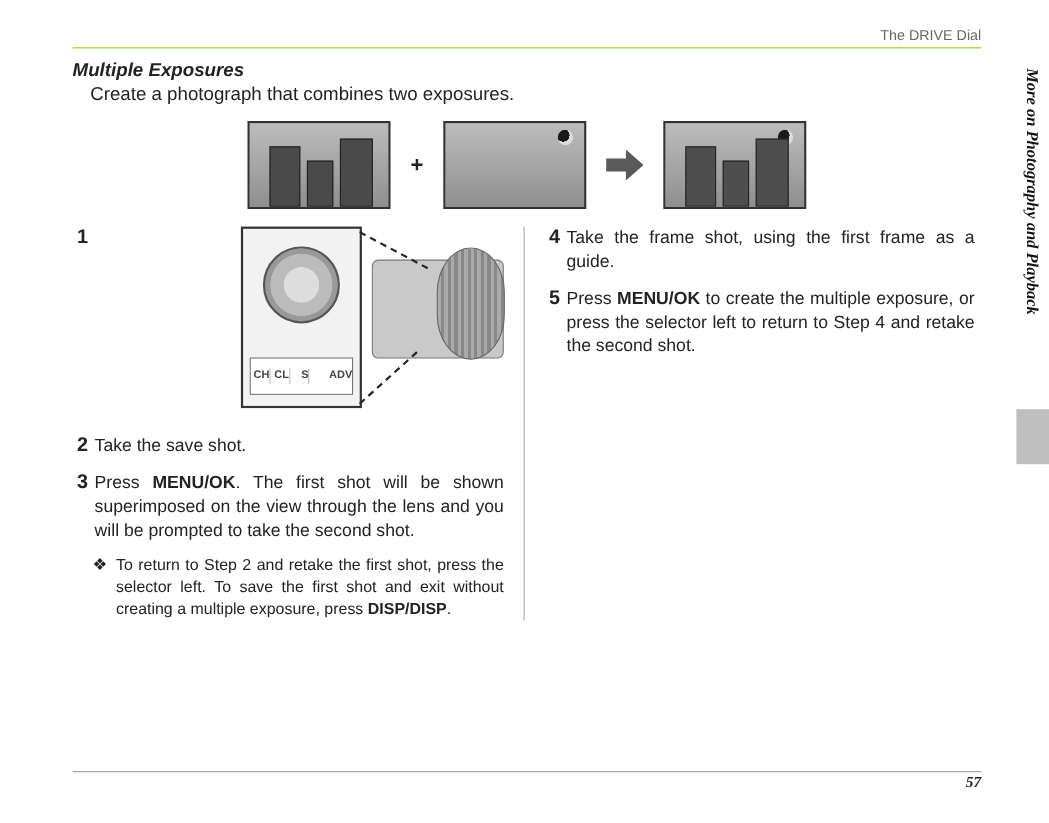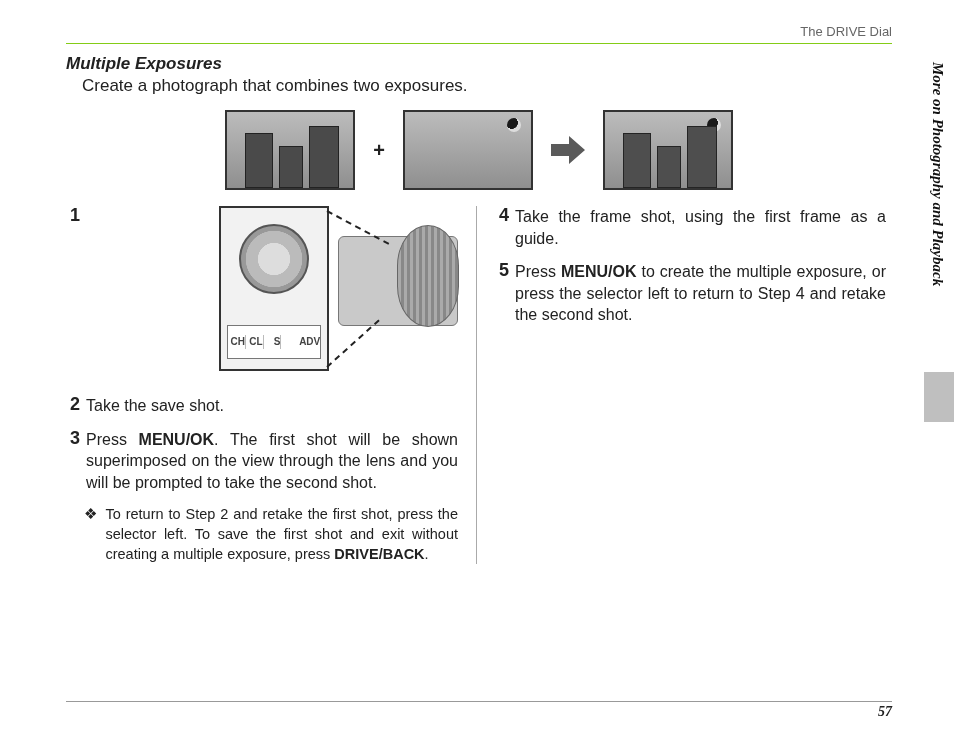--- a/index.html
+++ b/index.html
@@ -269,21 +269,21 @@
         <div class="step">
           <div class="num">3</div>
           <div class="txt">
             <span>Press </span><span class="bold">MENU/OK</span><span>.  The first shot will be shown superimposed on the view through the lens and you will be prompted to take the second shot.</span>
           </div>
         </div>
 
         <div class="note">
           <div class="bullet">❖</div>
           <div>
-            <span>To return to Step 2 and retake the first shot, press the selector left.  To save the first shot and exit without creating a multiple exposure, press </span><span class="bold">DRIVE/BACK</span><span>.</span>
+            <span>To return to Step 2 and retake the first shot, press the selector left.  To save the first shot and exit without creating a multiple exposure, press </span><span class="bold">DISP/DISP</span><span>.</span>
           </div>
         </div>
 
       </div>
 
       <div class="col right">
 
         <div class="step">
           <div class="num">4</div>
           <div class="txt">Take the frame shot, using the first frame as a guide.</div>

